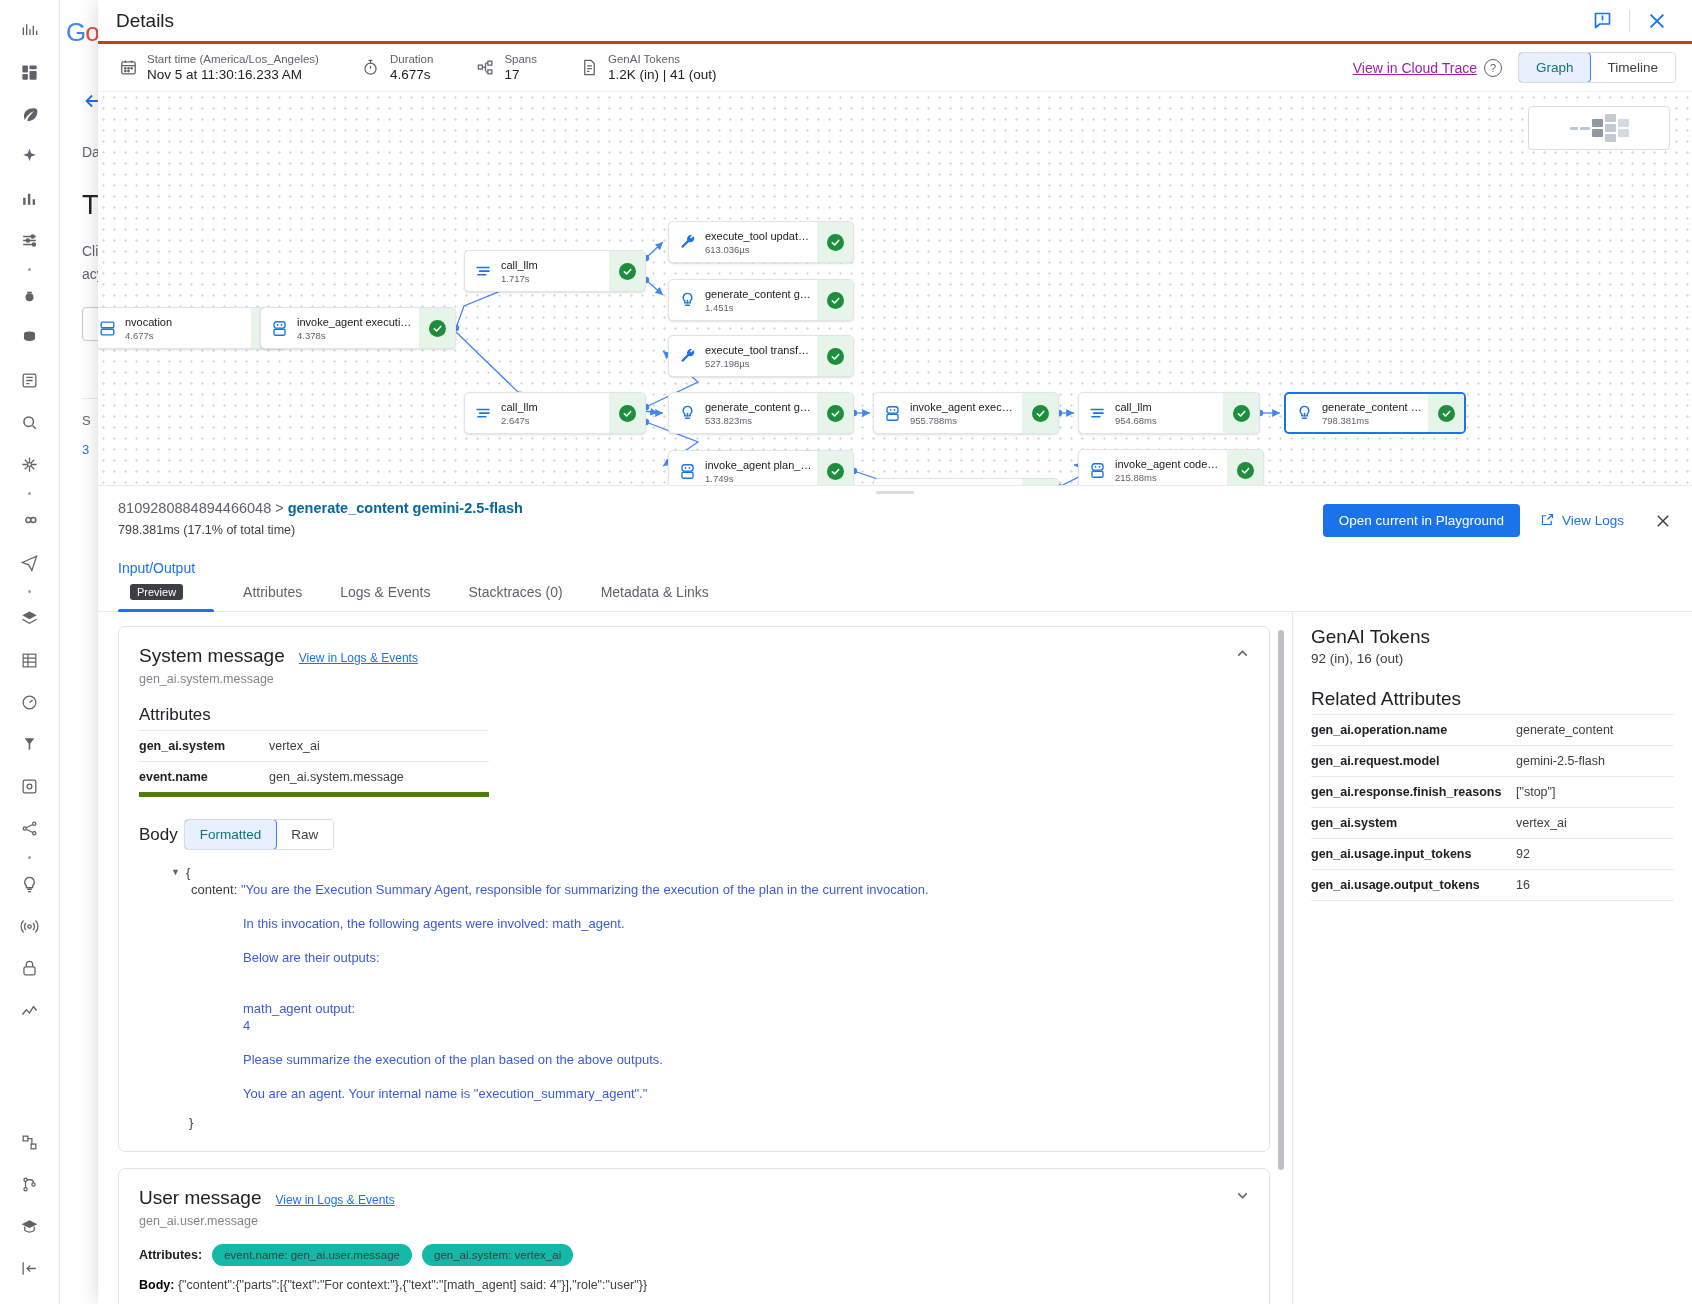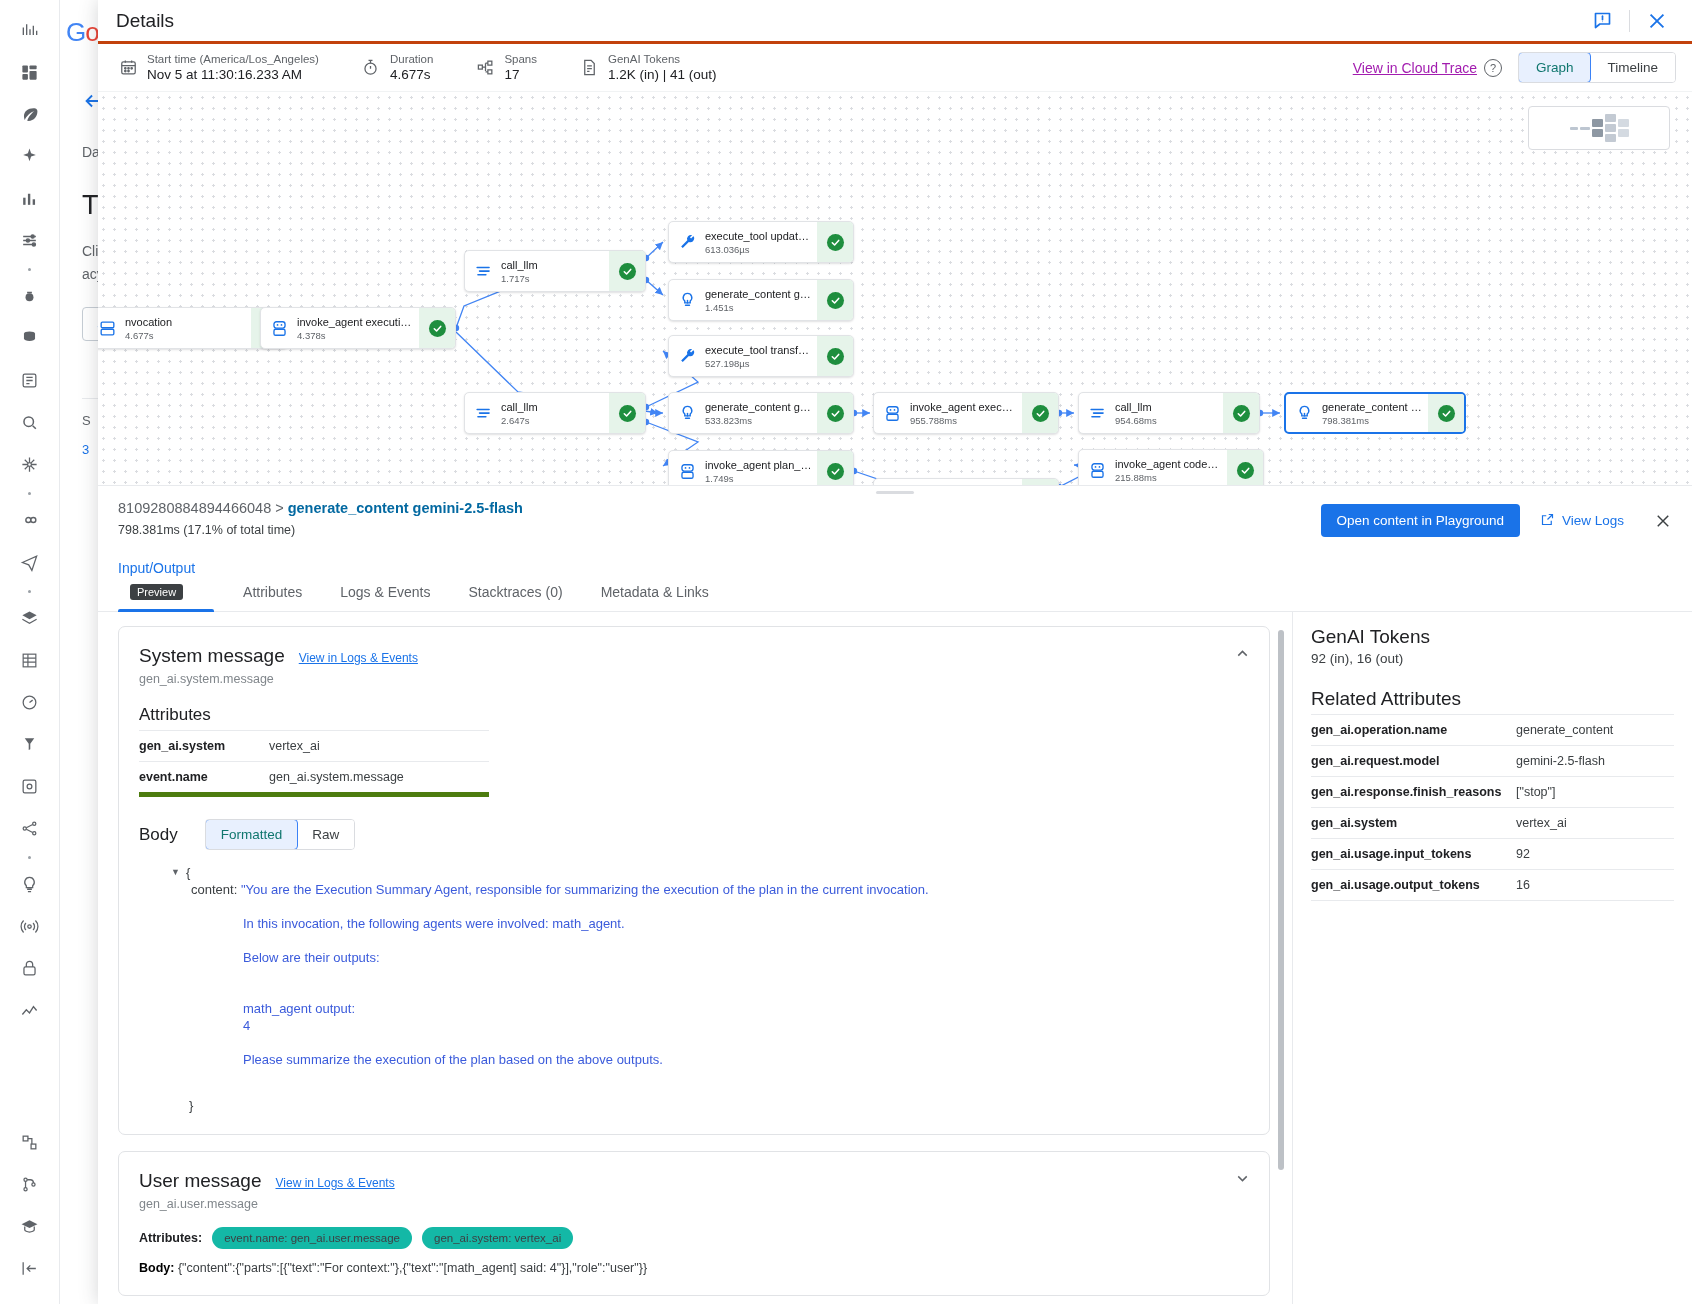--- a/index.html
+++ b/index.html
@@ -167,21 +167,21 @@
   .card-link { font-size:12px; color:#1a73e8; text-decoration:underline; cursor:pointer; }
   .card-sub { font-size:12.5px; color:#80868b; margin-top:5px; }
   .card-chev { position:absolute; right:18px; top:18px; color:#5f6368; font-size:15px; cursor:pointer; }
 
   .attr-h { font-size:17px; color:#202124; margin-top:19px; margin-bottom:5px; }
   table.attr { border-collapse:collapse; width:350px; }
   table.attr td { font-size:12.5px; padding:8px 0; border-top:1px solid #e8eaed; color:#3c4043; }
   table.attr tr:last-child td { border-bottom:5px solid #4d7c0f; }
   table.attr td.k { font-weight:bold; width:130px; color:#202124; }
 
-  .body-row { display:flex; align-items:center; gap:27px; margin-top:22px; }
+  .body-row { display:flex; align-items:center; gap:6px; margin-top:22px; }
   .body-lbl { font-size:17px; color:#202124; }
   .json-wrap { margin-top:14px; font-size:13px; line-height:17px; }
   .json-brace { color:#3c4043; display:flex; align-items:center; gap:6px; }
   .caret { color:#5f6368; font-size:9px; }
   .json-key { color:#3c4043; }
   .json-str { color:#3b5bdb; }
   .json-body { padding-left:52px; }
   .json-ind { padding-left:104px; }
   .json-close { padding-left:50px; color:#3c4043; margin-top:12px; }
   .blank { height:17px; }
@@ -825,21 +825,21 @@
     </div>
 
   <div id="span-header">
     <div id="span-header-left">
       <div id="span-breadcrumb">
         <span>8109280884894466048</span><span class="sep">&gt;</span><b>generate_content gemini-2.5-flash</b>
       </div>
       <div id="span-duration">798.381ms  (17.1% of total time)</div>
     </div>
     <div id="span-header-right">
-      <button id="playground-btn">Open content in Playground</button>
+      <button id="playground-btn">Open current in Playground</button>
       <div id="view-logs-btn">
         <span>
           <svg viewBox="0 0 24 24" width="15" height="15" fill="none" stroke="#1a73e8" stroke-width="1.9">
               <path d="M14 4h6v6M20 4l-8 8M18 14v6H4V6h6"></path>
             </svg>
         </span>
         <span>View Logs</span>
       </div>
       <div id="span-close">
         <svg viewBox="0 0 24 24" width="18" height="18" fill="none" stroke="#3c4043" stroke-width="1.9">
@@ -919,20 +919,21 @@
           <div class="json-ind json-str">In this invocation, the following agents were involved: math_agent.</div>
           <div class="blank"></div>
           <div class="json-ind json-str">Below are their outputs:</div>
           <div class="blank"></div>
           <div class="blank"></div>
           <div class="json-ind json-str">math_agent output:</div>
           <div class="json-ind json-str">4</div>
           <div class="blank"></div>
           <div class="json-ind json-str">Please summarize the execution of the plan based on the above outputs.</div>
           <div class="blank"></div>
+          <div class="json-ind json-str">You are an agent. Your internal name is "execution_summary_agent"."</div>
           <div class="json-close">}</div>
         </div>
       </div>
 
       <div class="card">
         <div class="card-chev">
           <svg viewBox="0 0 24 24" width="17" height="17" fill="none" stroke="#5f6368" stroke-width="2">
               <path d="M6 9l6 6 6-6"></path>
             </svg>
         </div>

